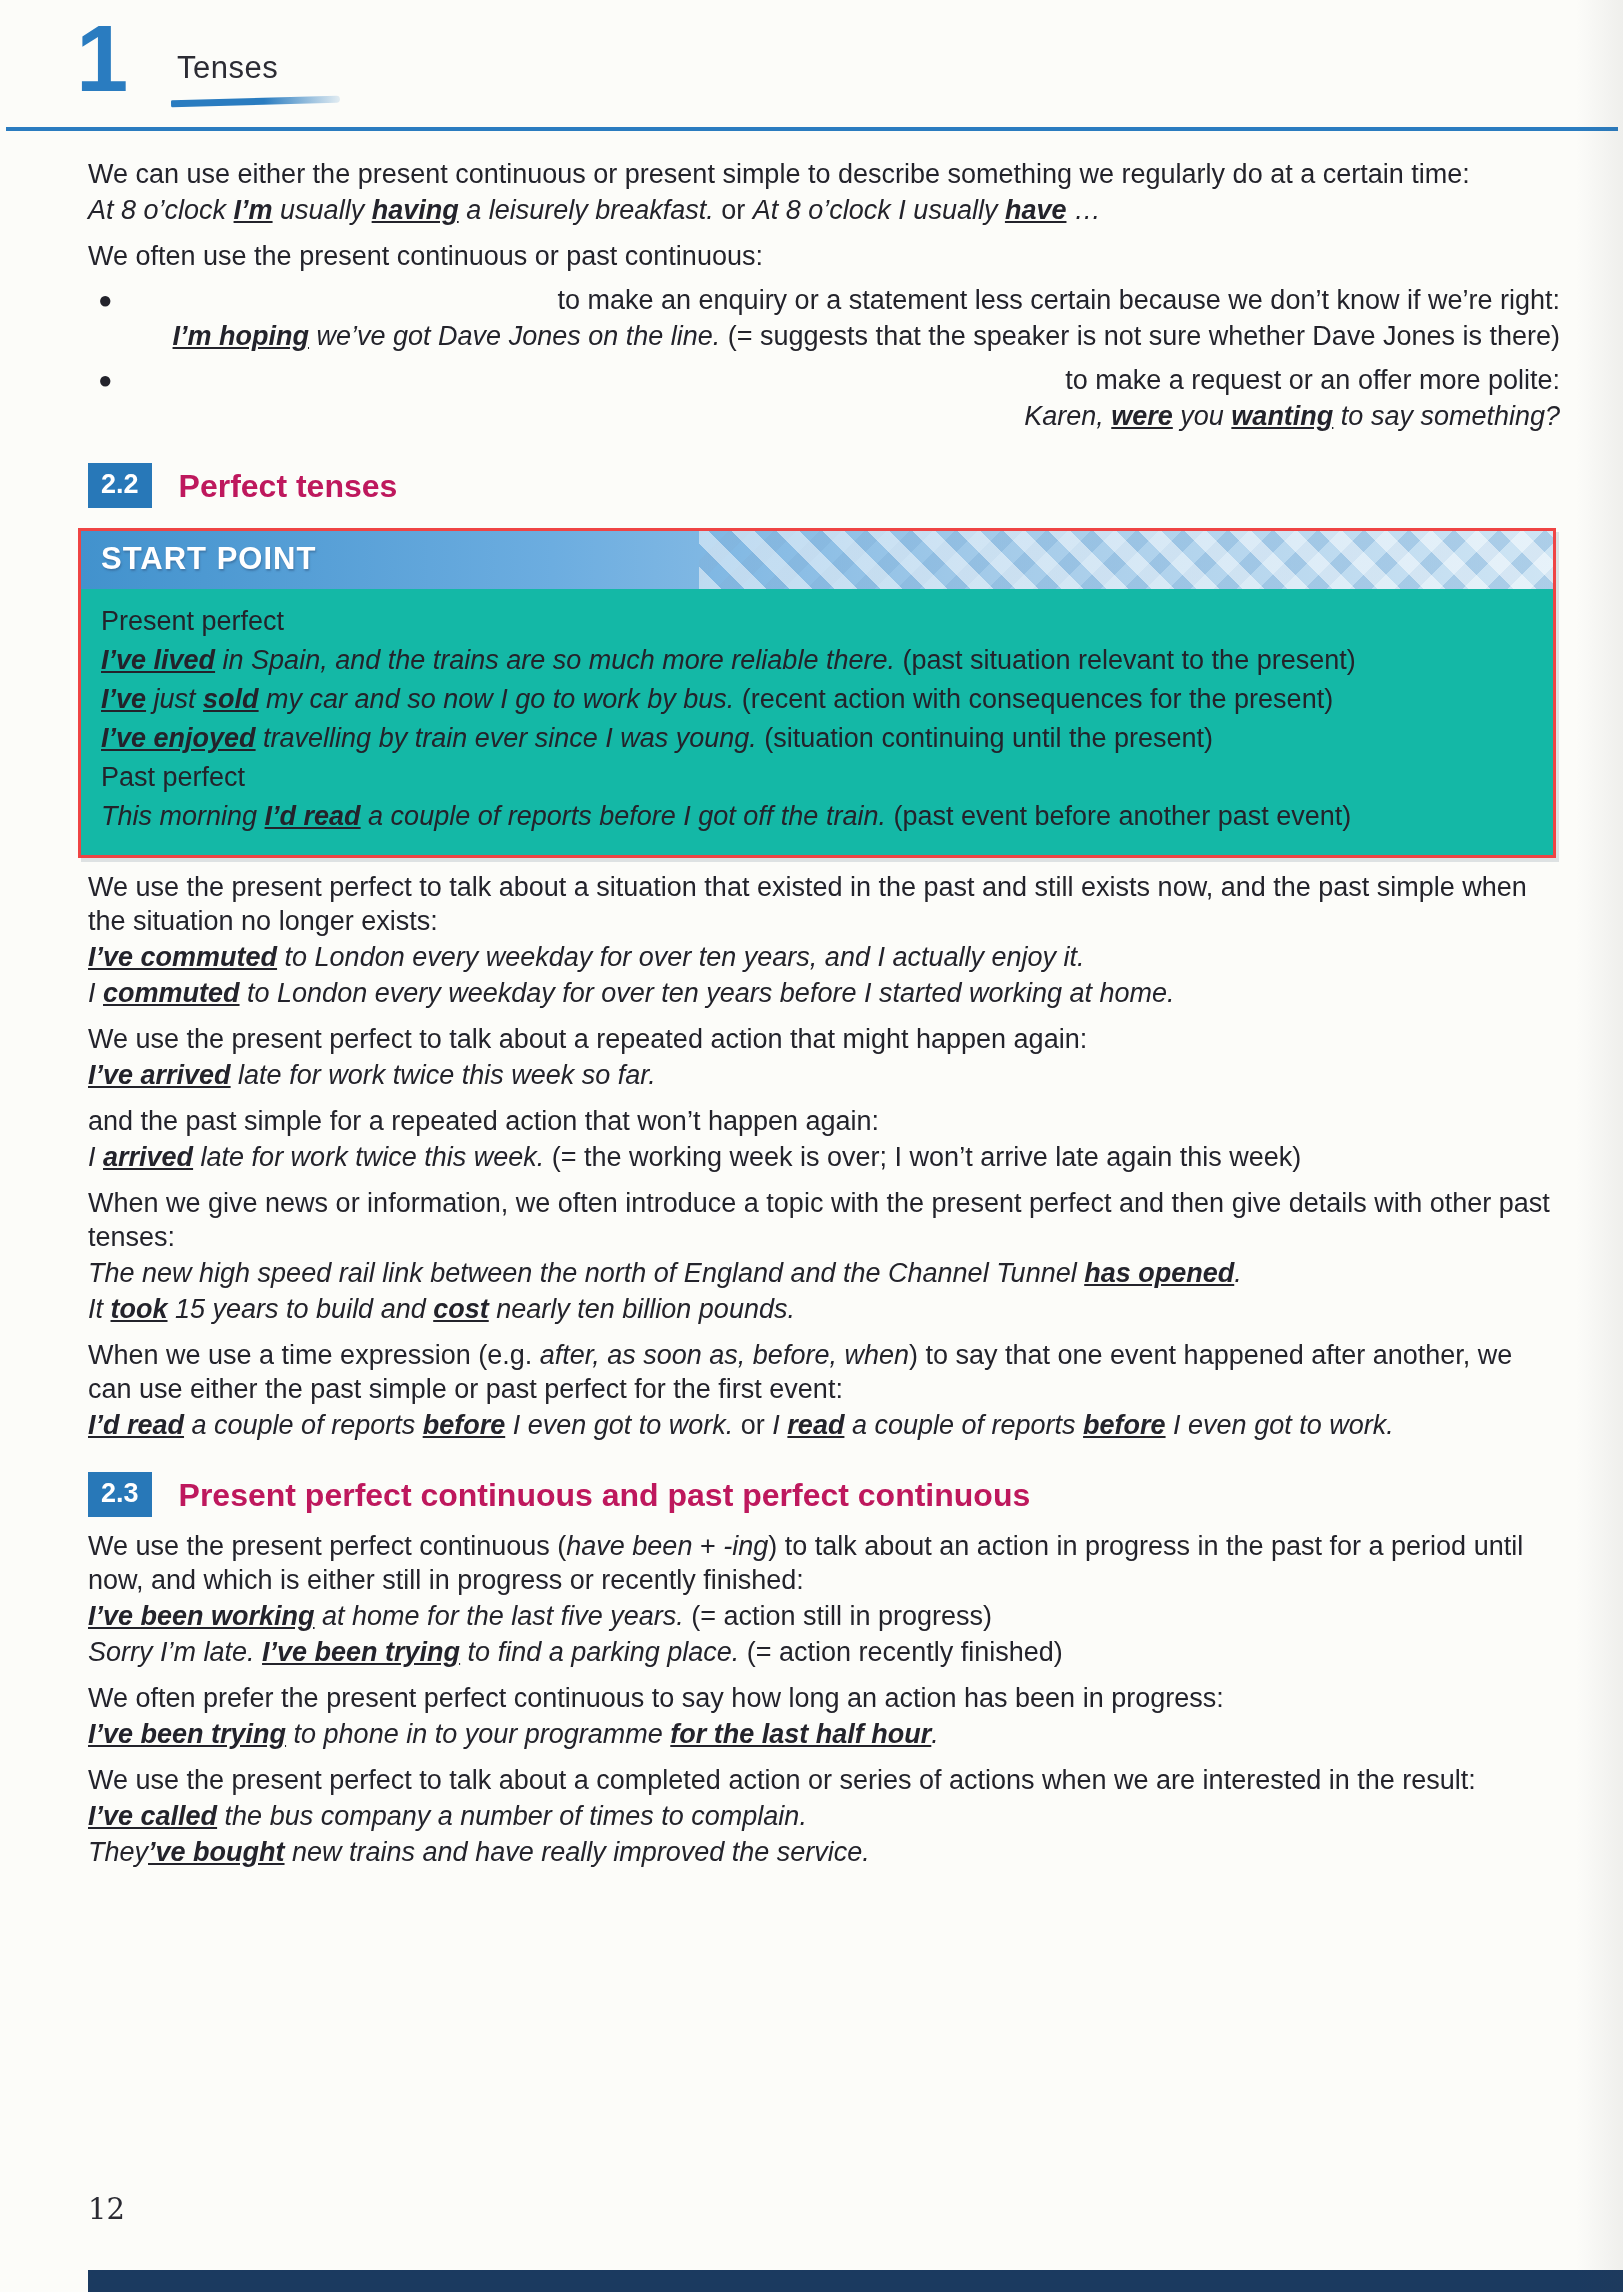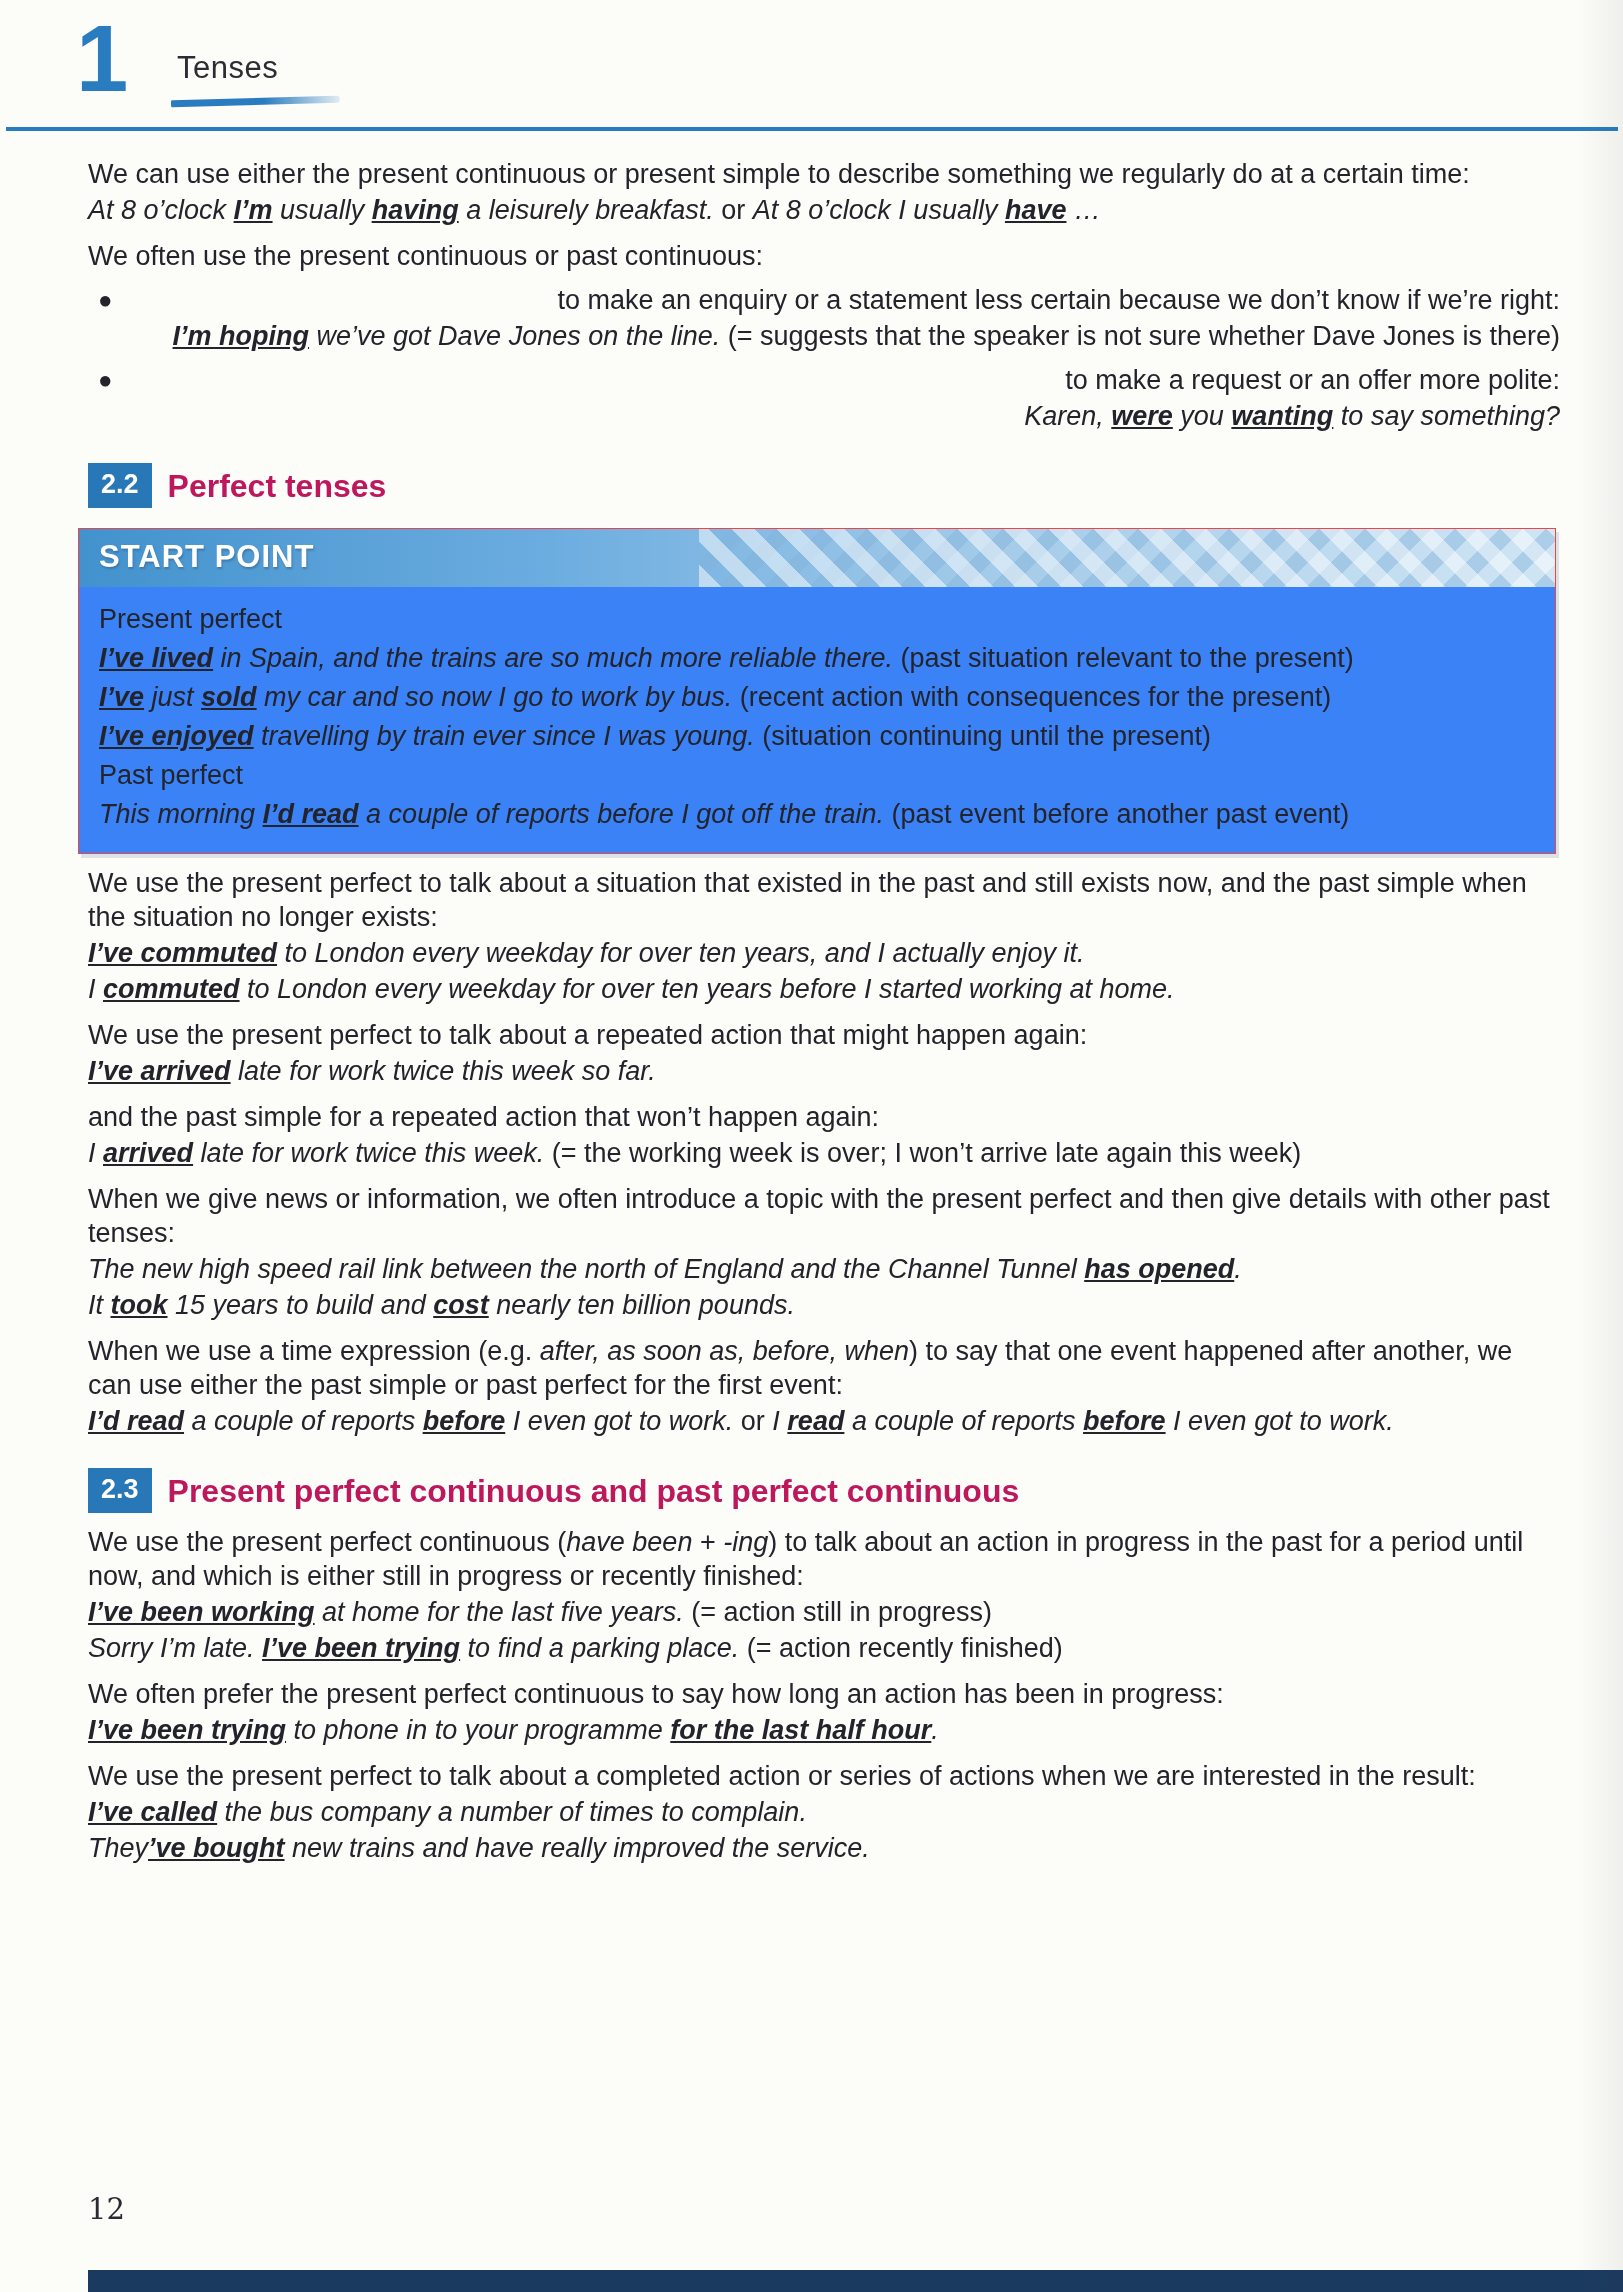--- a/index.html
+++ b/index.html
@@ -44,32 +44,32 @@
   .para.first { margin-top:0; }
   .example { margin-top:2px; }
   .b { font-weight:bold;text-decoration:underline; }
   .i { font-style:italic; }
   
   .bullet-item { display:flex; margin-top:10px; }
   .bullet-dot { width:46px; padding-left:10px; font-size:24px; line-height:34px; color:#23232b; }
   .bullet-body { flex:1;text-align:right; }
   .bullet-body .para { margin-top:0; }
   
-  .section-heading { display:flex; align-items:center; gap:16px; margin-top:30px; }
+  .section-heading { display:flex; align-items:center; gap:27px; margin-top:30px; }
   .section-badge {
     background:#2878b8; color:#ffffff;
     font-weight:bold; font-size:27px; line-height:1;
     padding:8px 13px 10px;
   }
   .section-title { font-weight:bold; font-size:32px; color:#be185d; }
   
   .startpoint {
     margin:20px 4px 6px -10px;
-    border:1px solid #ef4444;
-    background:#3b82f6;
+    border:3px solid #ef4444;
+    background:#14b8a6;
     box-shadow:3px 4px 0 rgba(90,110,130,0.18);
   }
   .startpoint-header {
     position:relative; height:58px;
     background:linear-gradient(90deg,#4292cd 0%, #6cade0 32%, #a4cbe9 62%, #cfe5f4 100%);
     overflow:hidden;
   }
   .startpoint-checker {
     position:absolute; right:0; top:0; width:58%; height:100%;
     background-image:

